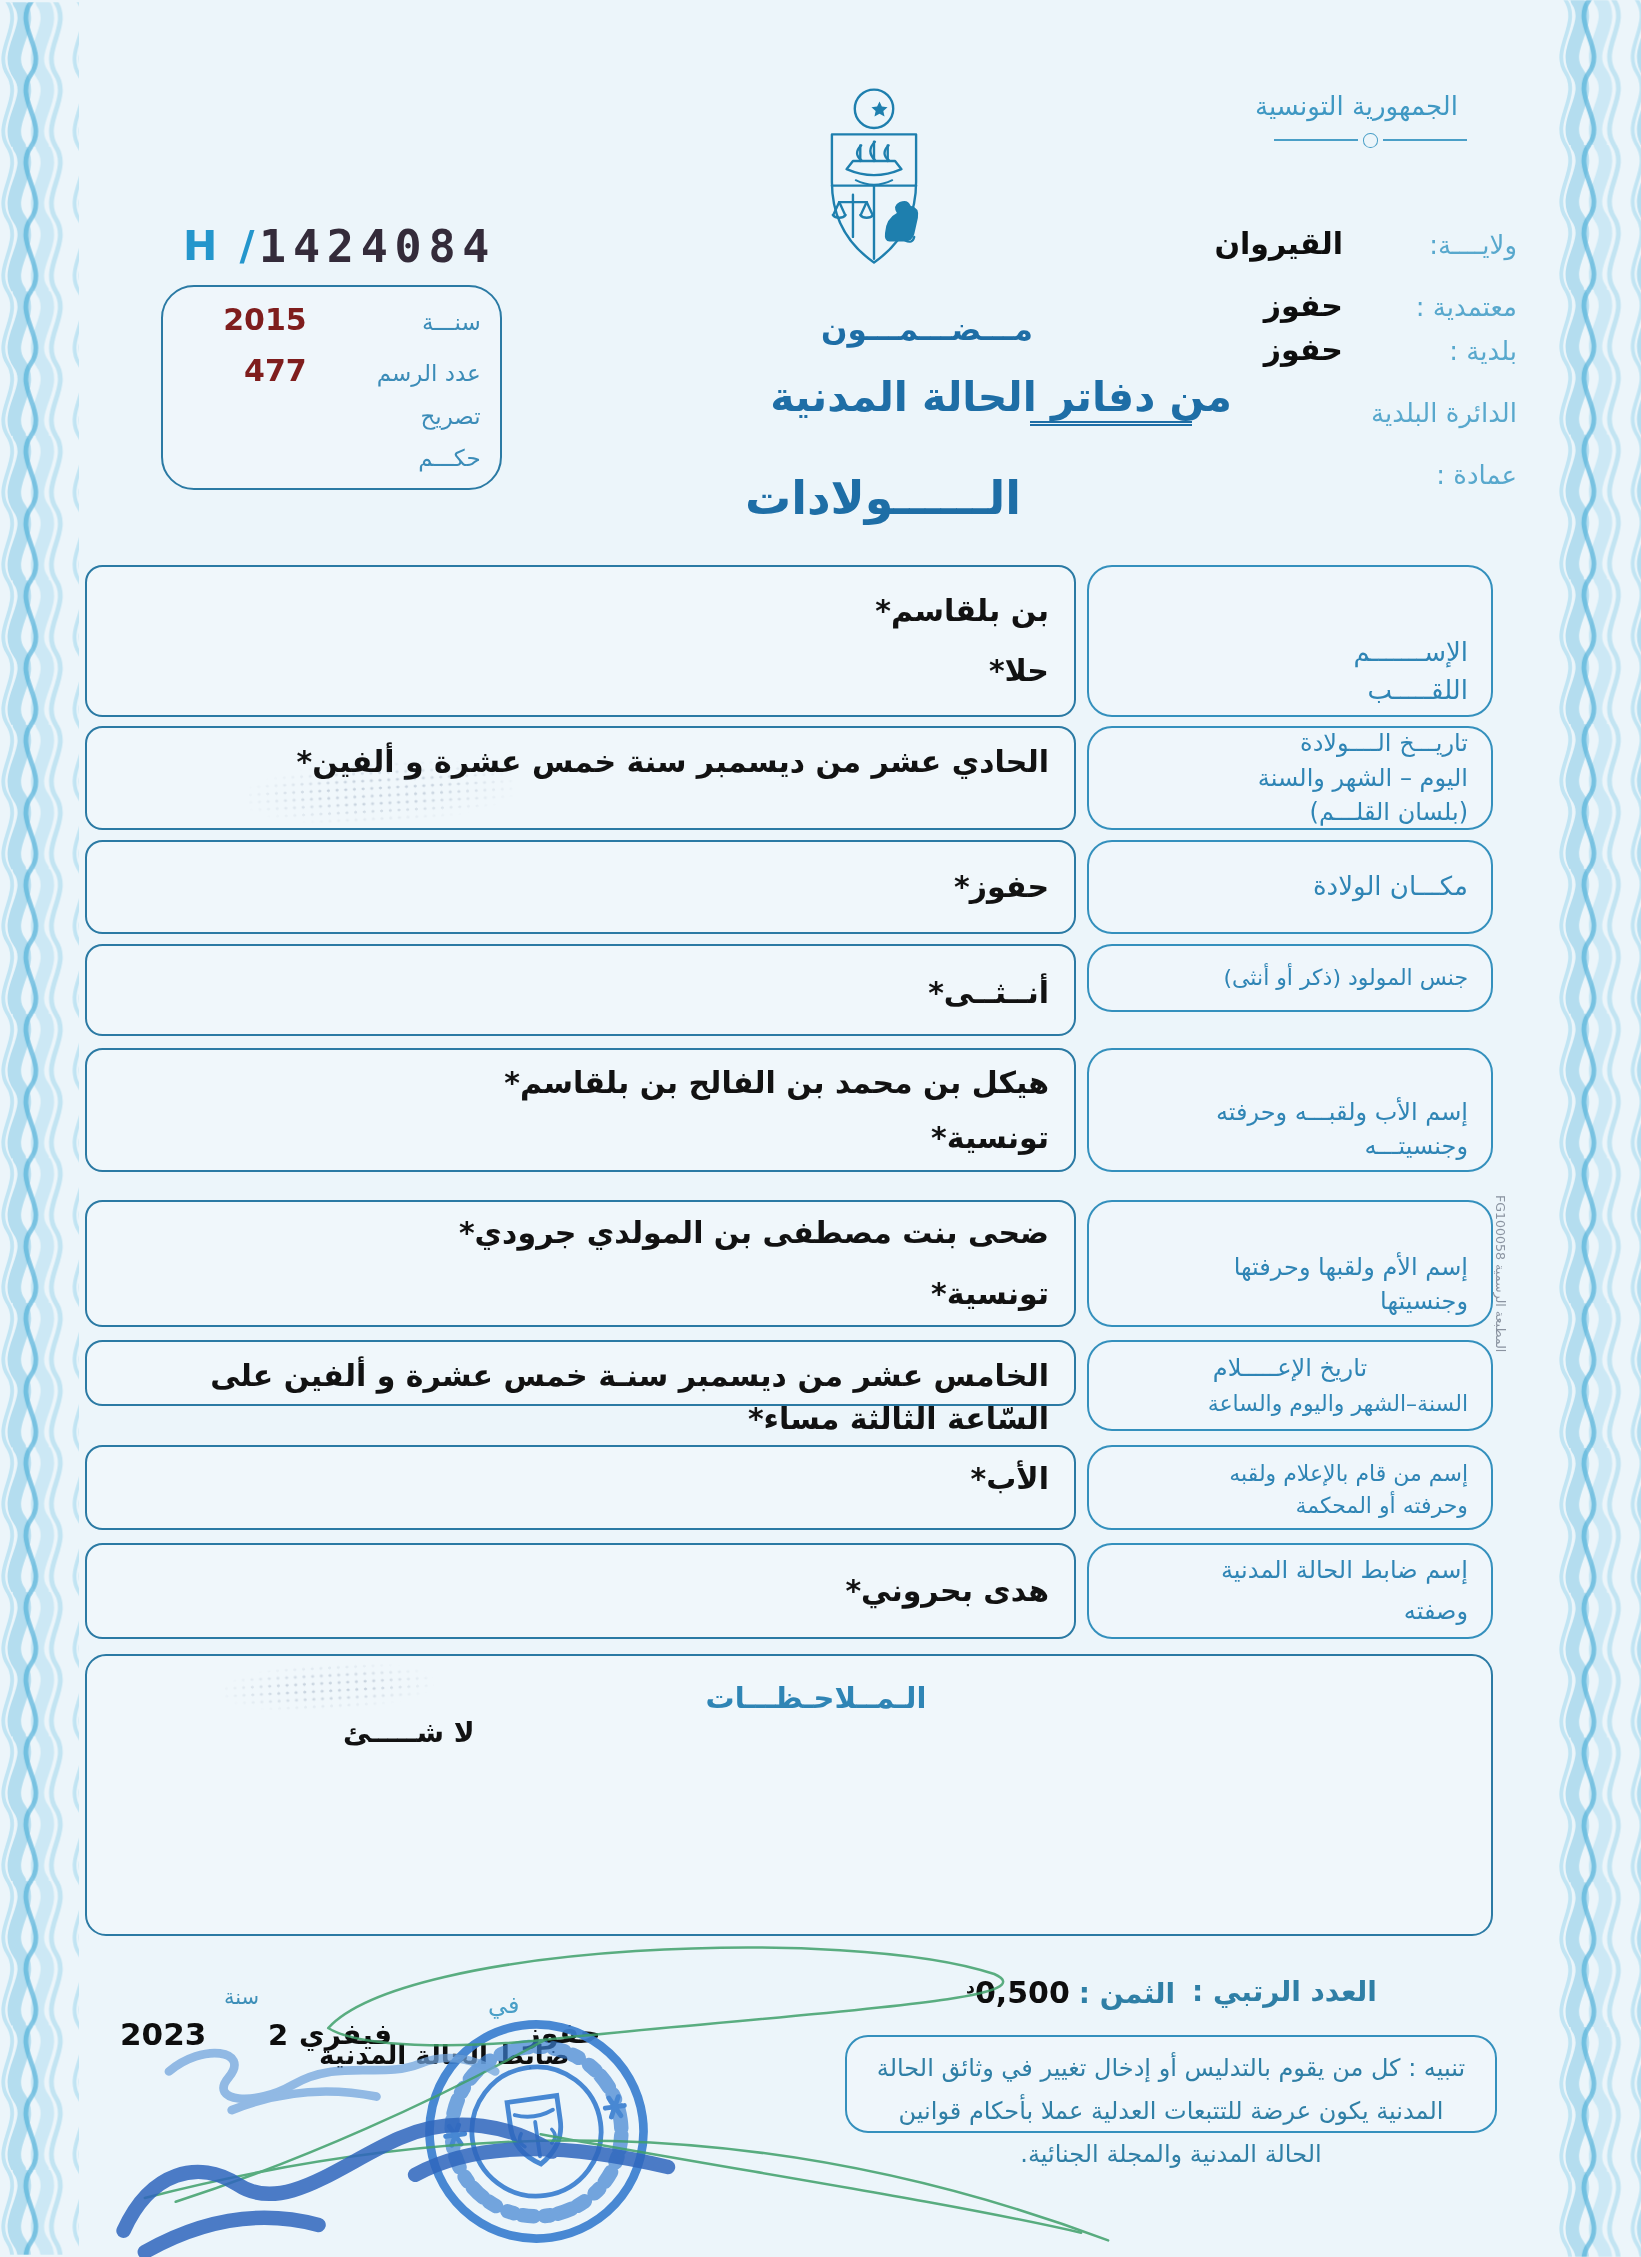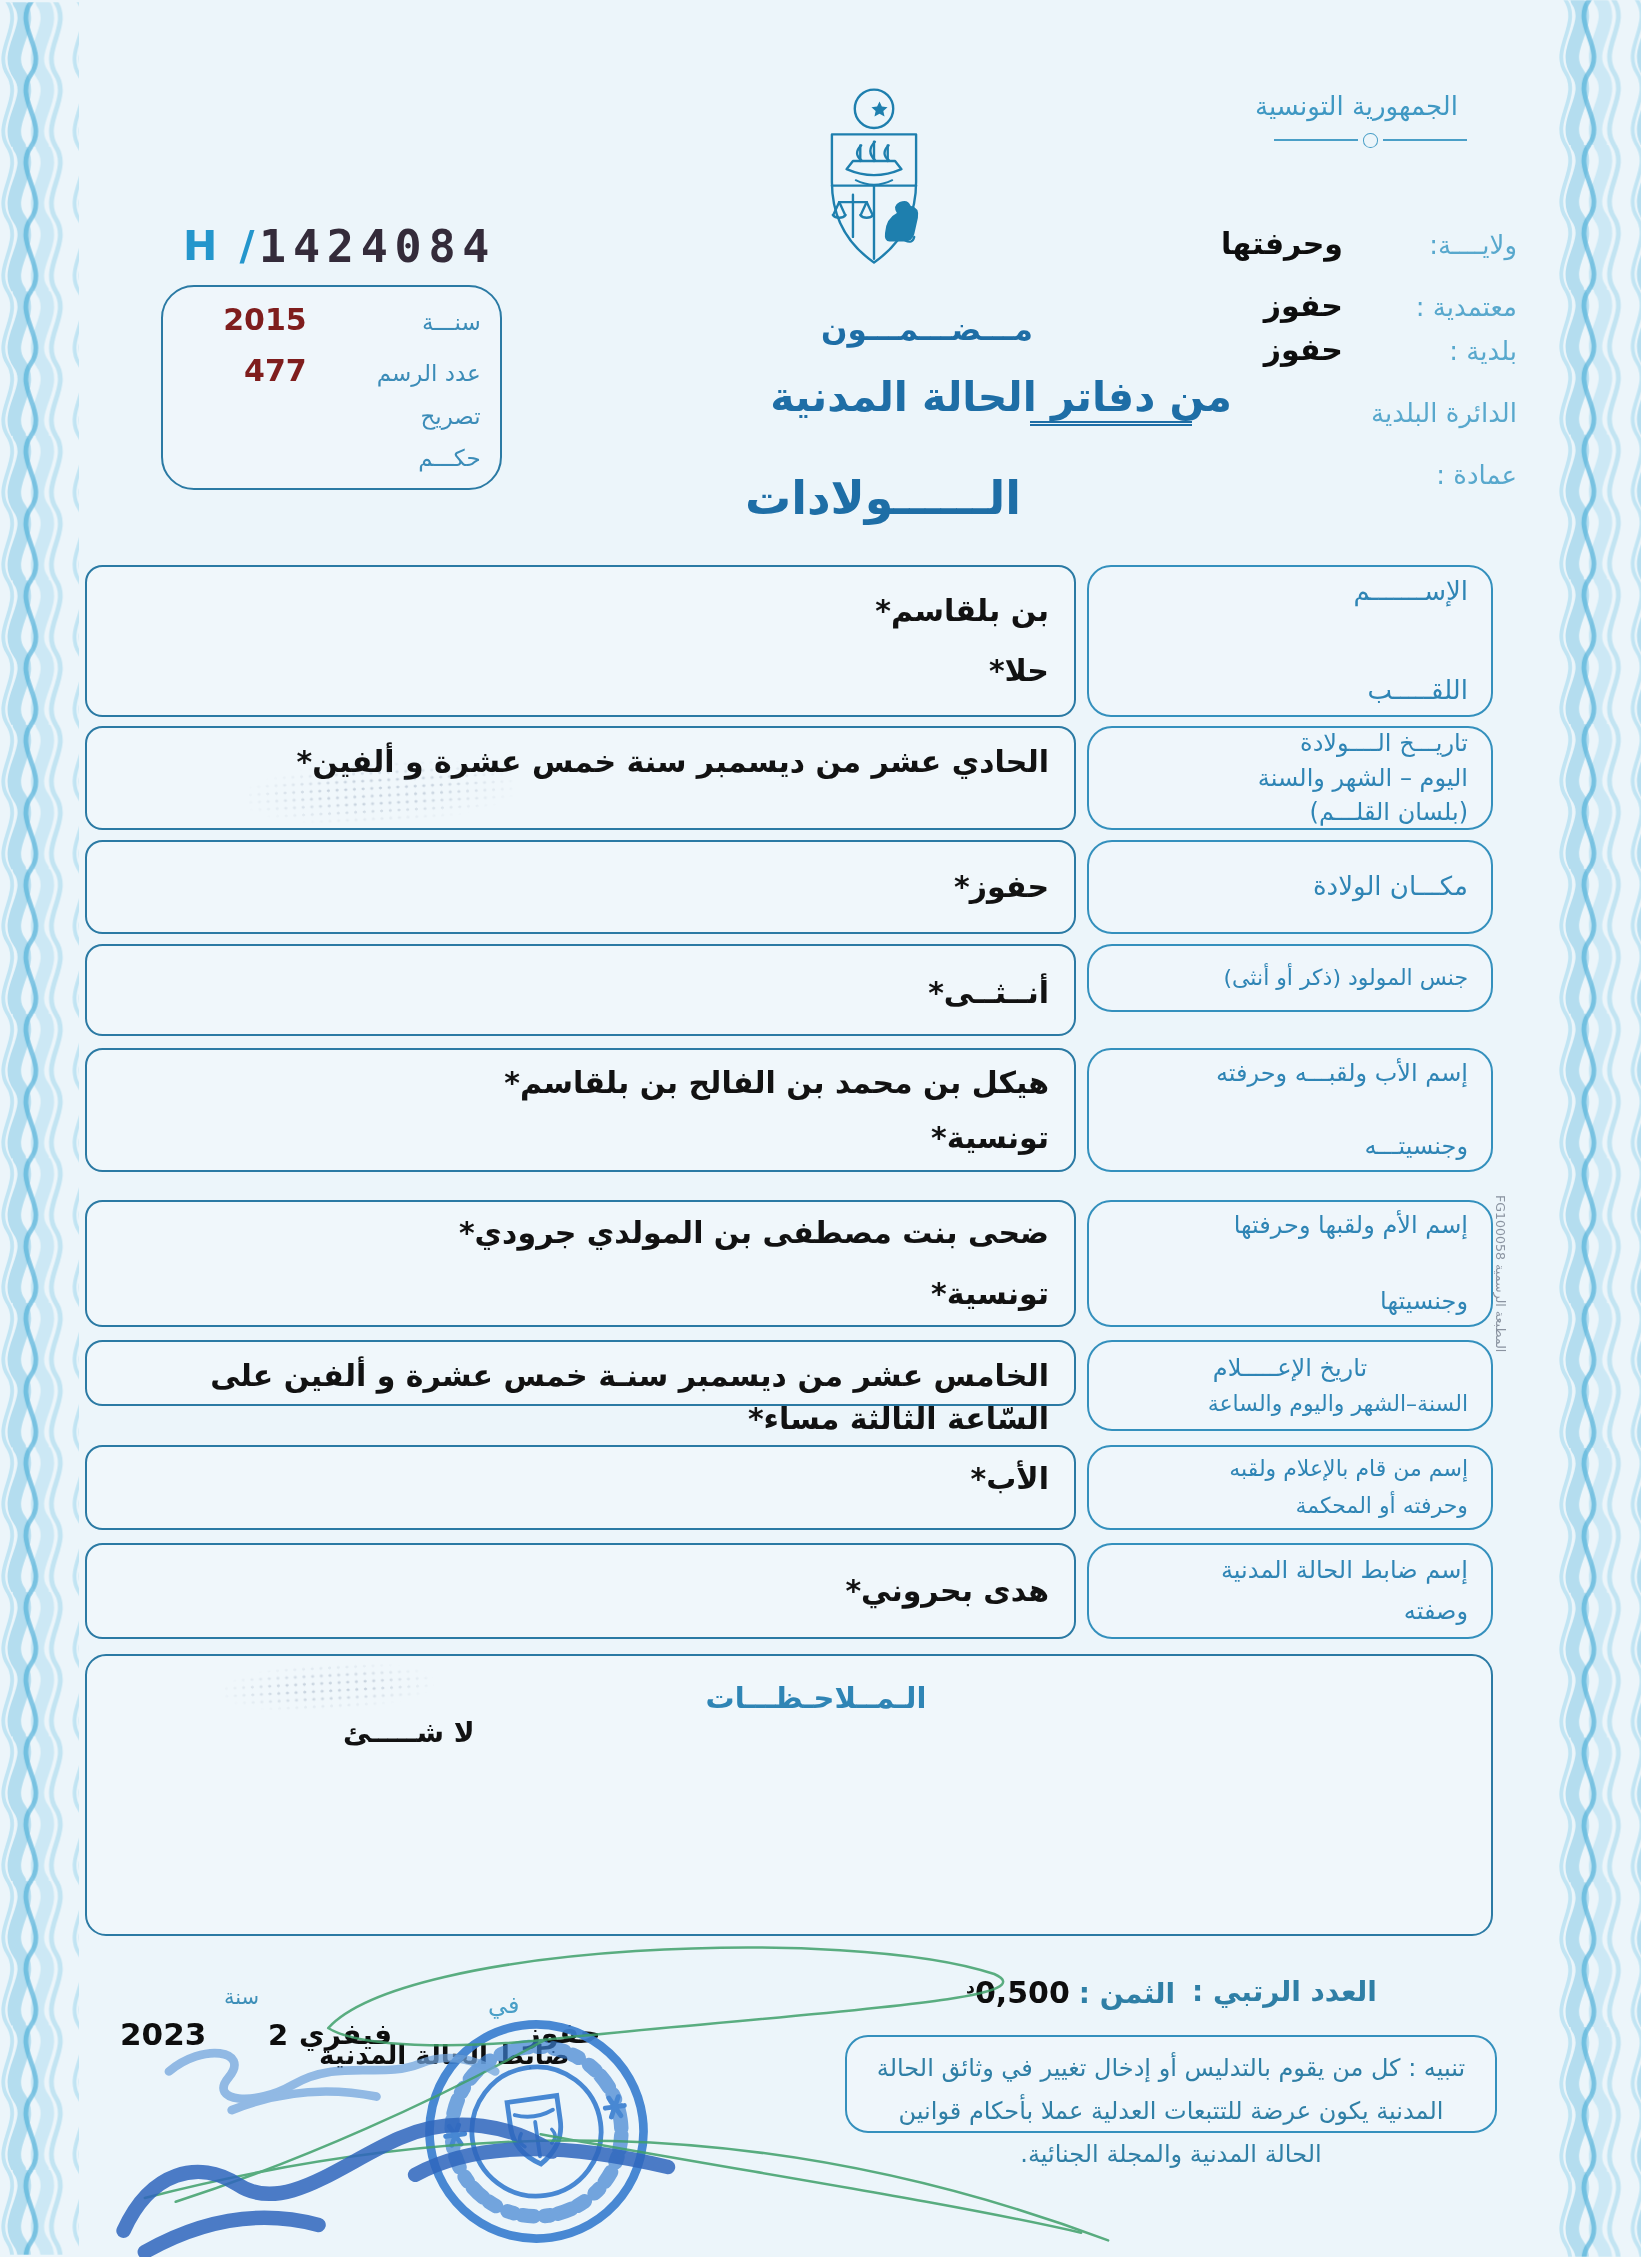--- a/index.html
+++ b/index.html
@@ -52,21 +52,21 @@
   .cell-data.vtop{justify-content:flex-start;padding-top:11.6px;}
   .cell-data.spread{justify-content:space-evenly;}
   .dval{font-weight:bold;font-size:30px;color:#121212;text-align:right;line-height:1.45;}
   .cell-label{
     position:absolute;left:1087px;width:406px;
     border:2.9px solid #3490bd;border-radius:25px;box-sizing:border-box;
     display:flex;flex-direction:column;justify-content:center;
     padding:5.8px 23px;background:rgba(255,255,255,.18);
     color:#2f85b5;text-align:right;
   }
-  .cell-label.spread{justify-content:space-between;border-radius:24px;}
+  .cell-label.spread{justify-content:flex-end;}
   .llin{font-size:24px;line-height:1.45;display:block;}
   .llin.sm{font-size:22px;}
   .llin.lg{font-size:26px;}
   
   .notesbox{
     position:absolute;left:85px;width:1408px;
     border:2.9px solid #2b7aa4;border-radius:21px;box-sizing:border-box;
     background:rgba(255,255,255,.22);
   }
   .notes-title{position:absolute;color:#2f85b5;font-size:29px;font-weight:bold;white-space:nowrap;}
@@ -157,21 +157,21 @@
 
   <div class="abs republic" style="left:1197px;top:91px;width:319px;">الجمهورية التونسية</div>
   <div class="abs divider" style="left:1274px;top:133px;width:193px;">
     <span class="ln"></span>
       <span class="o"></span>
       <span class="ln"></span>
   </div>
 
   <div class="abs adminrow" style="left:1081px;top:226px;width:436px;">
     <span class="lab">ولايــــة:</span>
-    <span class="val">وحرفتها</span>
+    <span class="val">القيروان</span>
   </div>
   <div class="abs adminrow" style="left:1081px;top:288px;width:436px;">
     <span class="lab">معتمدية :</span>
     <span class="val">حفوز</span>
   </div>
   <div class="abs adminrow" style="left:1081px;top:332px;width:436px;">
     <span class="lab">بلدية :</span>
     <span class="val">حفوز</span>
   </div>
   <div class="abs adminrow" style="left:1081px;top:398px;width:436px;">

